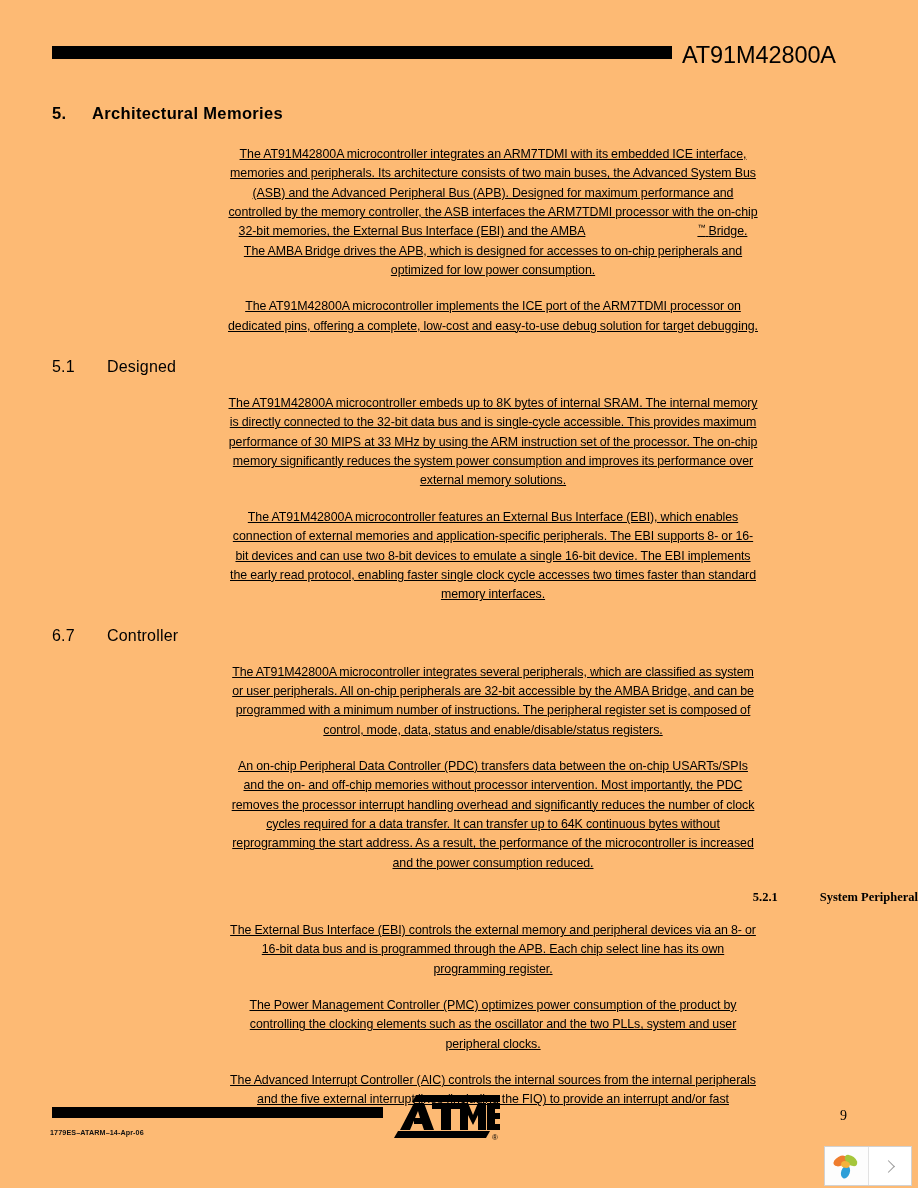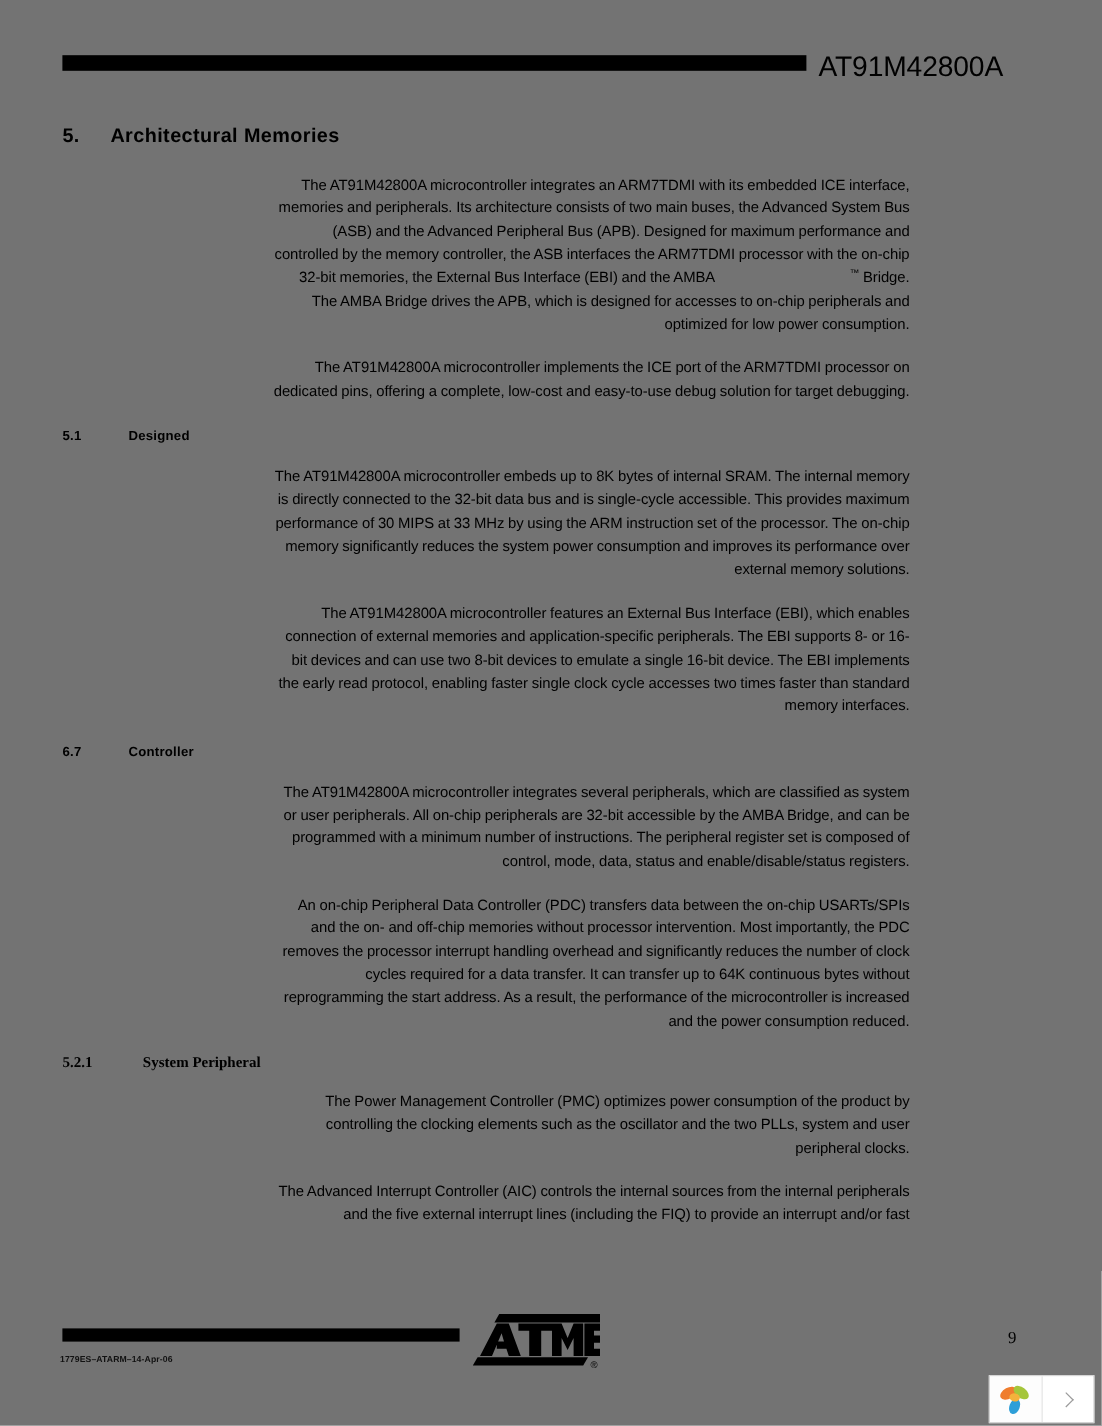--- a/index.html
+++ b/index.html
@@ -13,21 +13,21 @@
     height: 1188px;
     position: relative;
     font-family: "Liberation Sans", sans-serif;
     color: #000000;
     overflow: hidden;
   }
 
   .page {
     position: absolute;
     inset: 0;
-    background: #737373;
+    background: #fdba74;
     padding-left: 30px;
   }
 
   
   .header {
     position: absolute;
     left: 0; top: 38px;
     width: 918px;
     height: 46px;
   }
@@ -64,52 +64,54 @@
     letter-spacing: 0.35px;
     margin: 0 0 22px 0;
     padding-left: 52px;
   }
   .sec-h1 .num { width: 40px; flex: 0 0 40px; }
 
   .sec-h2 {
     position: relative;
     display: flex;
     align-items: baseline;
-    font-size: 11px;
-    font-weight: bold;
+    font-size: 16px;
+    font-weight: normal;
     letter-spacing: 0.2px;
     margin: 0 0 18px 0;
     padding-left: 52px;
   }
   .sec-h2 .num { width: 55px; flex: 0 0 55px; }
 
   .sec-h3 {
     position: relative;
     display: flex;
     align-items: baseline;
     font-family: "Liberation Serif", serif;
     font-size: 12.5px;
     font-weight: bold;
     margin: 0 0 16px 0;
     padding-left: 52px;
+    justify-content: flex-end;
   }
   .sec-h3 .num { width: 67px; flex: 0 0 67px; }
 
   .body-col {
     margin-left: 228px;
     width: 530px;
   }
 
   p.para {
     margin: 0 0 17px 0;
     font-size: 12.4px;
     line-height: 19.35px;
-    text-align: right;
+    text-align: center;
     letter-spacing: -0.05px;
     word-spacing: -0.3px;
+    text-decoration: underline;
   }
   p.para:last-child { margin-bottom: 0; }
 
   .gap-lg { height: 22px; }
   .gap-md { height: 17px; }
 
   sup.tm {
     font-size: 8px;
     vertical-align: super;
     line-height: 0;
@@ -236,20 +238,21 @@
       <p class="para">An on-chip Peripheral Data Controller (PDC) transfers data between the on-chip USARTs/SPIs and the on- and off-chip memories without processor intervention. Most importantly, the PDC removes the processor interrupt handling overhead and significantly reduces the number of clock cycles required for a data transfer. It can transfer up to 64K continuous bytes without reprogramming the start address. As a result, the performance of the microcontroller is increased and the power consumption reduced.</p>
     </div>
 
     <div class="gap-md"></div>
 
     <h3 class="sec-h3">
       <span class="num">5.2.1</span>
       <span>System Peripheral</span>
     </h3>
     <div class="body-col">
+      <p class="para">The External Bus Interface (EBI) controls the external memory and peripheral devices via an 8- or 16-bit data bus and is programmed through the APB. Each chip select line has its own programming register.</p>
       <p class="para">The Power Management Controller (PMC) optimizes power consumption of the product by controlling the clocking elements such as the oscillator and the two PLLs, system and user peripheral clocks.</p>
       <p class="para">The Advanced Interrupt Controller (AIC) controls the internal sources from the internal peripherals and the five external interrupt lines (including the FIQ) to provide an interrupt and/or fast</p>
     </div>
 
   </div>
 
   <div class="footer">
     <div class="footer-rule"></div>
   </div>
 

